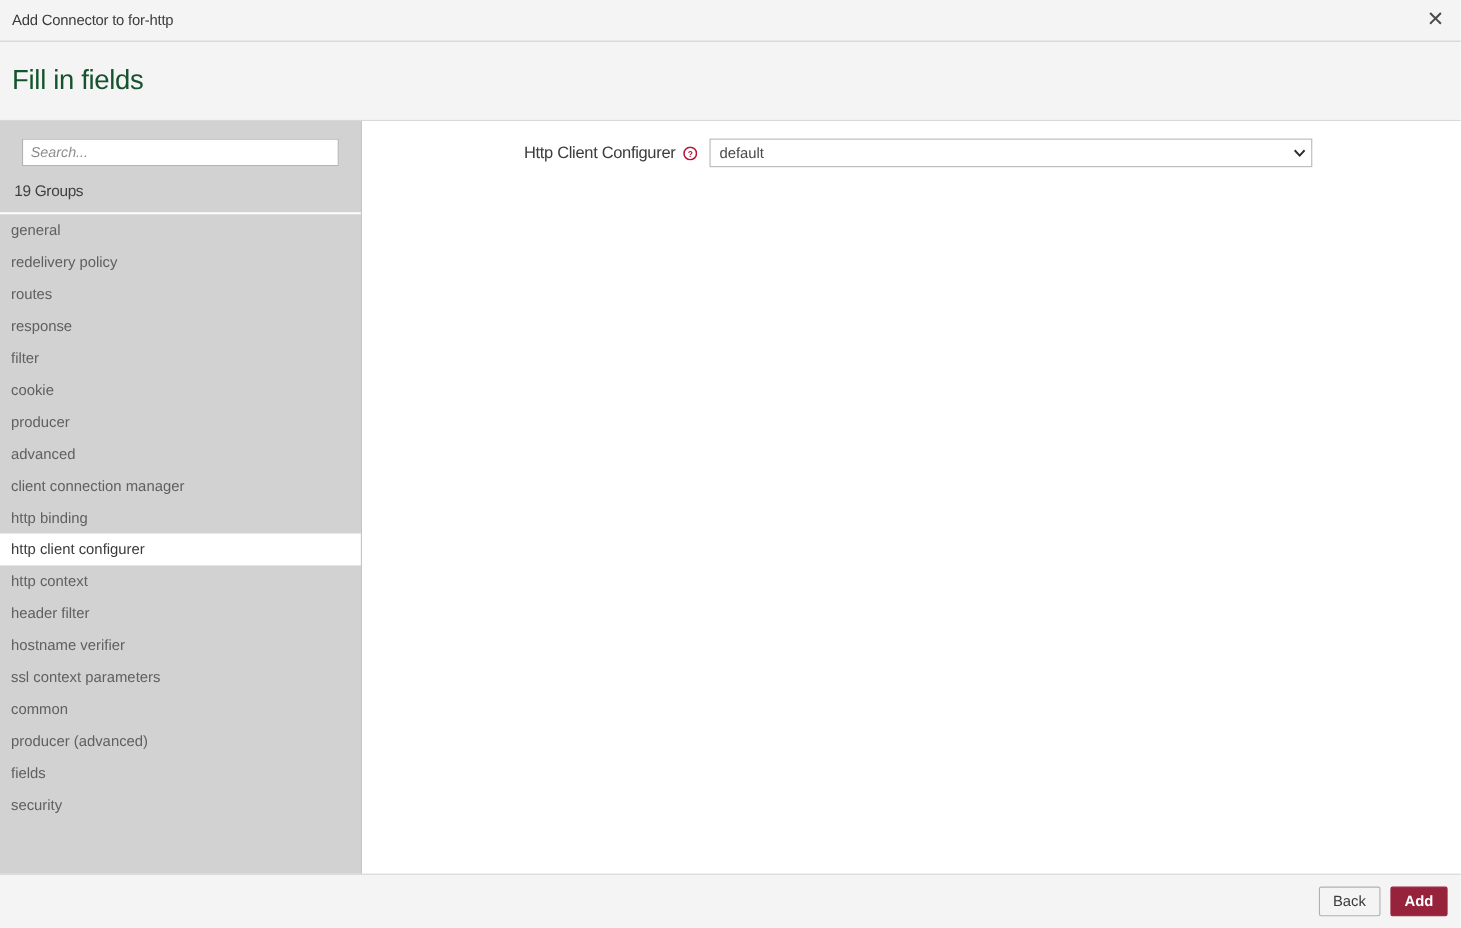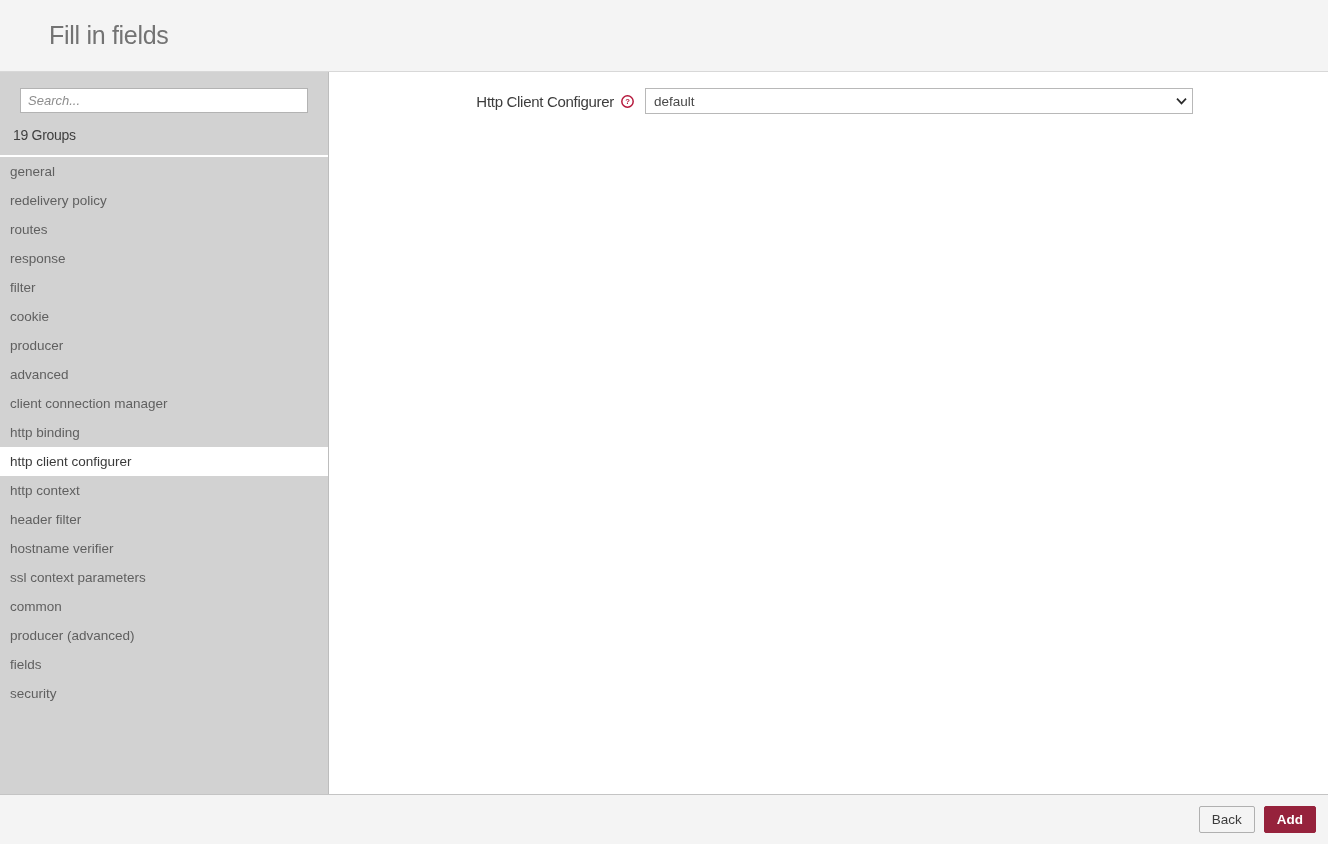--- a/index.html
+++ b/index.html
@@ -65,23 +65,22 @@
     background: #f4f4f4;
     border-bottom: 1px solid #d8d8d8;
     display: flex;
     align-items: center;
     padding-left: 11px;
     box-sizing: border-box;
   }
   .heading-text {
     font-size: 25px;
     font-weight: 400;
-    color: #737373;
+    color: #14532d;
     letter-spacing: -0.3px;
-    margin-left: 38px;
   }
 
   
   .body-area {
     flex: 1 1 auto;
     display: flex;
     flex-direction: row;
     background: #ffffff;
     min-height: 0;
     position: relative;
@@ -252,20 +251,26 @@
     font-weight: bold;
     min-width: 46px;
     text-align: right;
   }
 </style>
 </head>
 <body>
 
 <div class="dialog">
 
+  <div class="titlebar">
+    <span class="titlebar-title">Add Connector to for-http</span>
+    <button class="close-btn">
+      <span class="close-icon">✕</span>
+    </button>
+  </div>
 
   <div class="heading-bar">
     <span class="heading-text">Fill in fields</span>
   </div>
 
   <div class="body-area">
 
     <div class="sidebar">
       <div class="sidebar-top">
         <input class="search-input" type="text" placeholder="Search..." style="">

